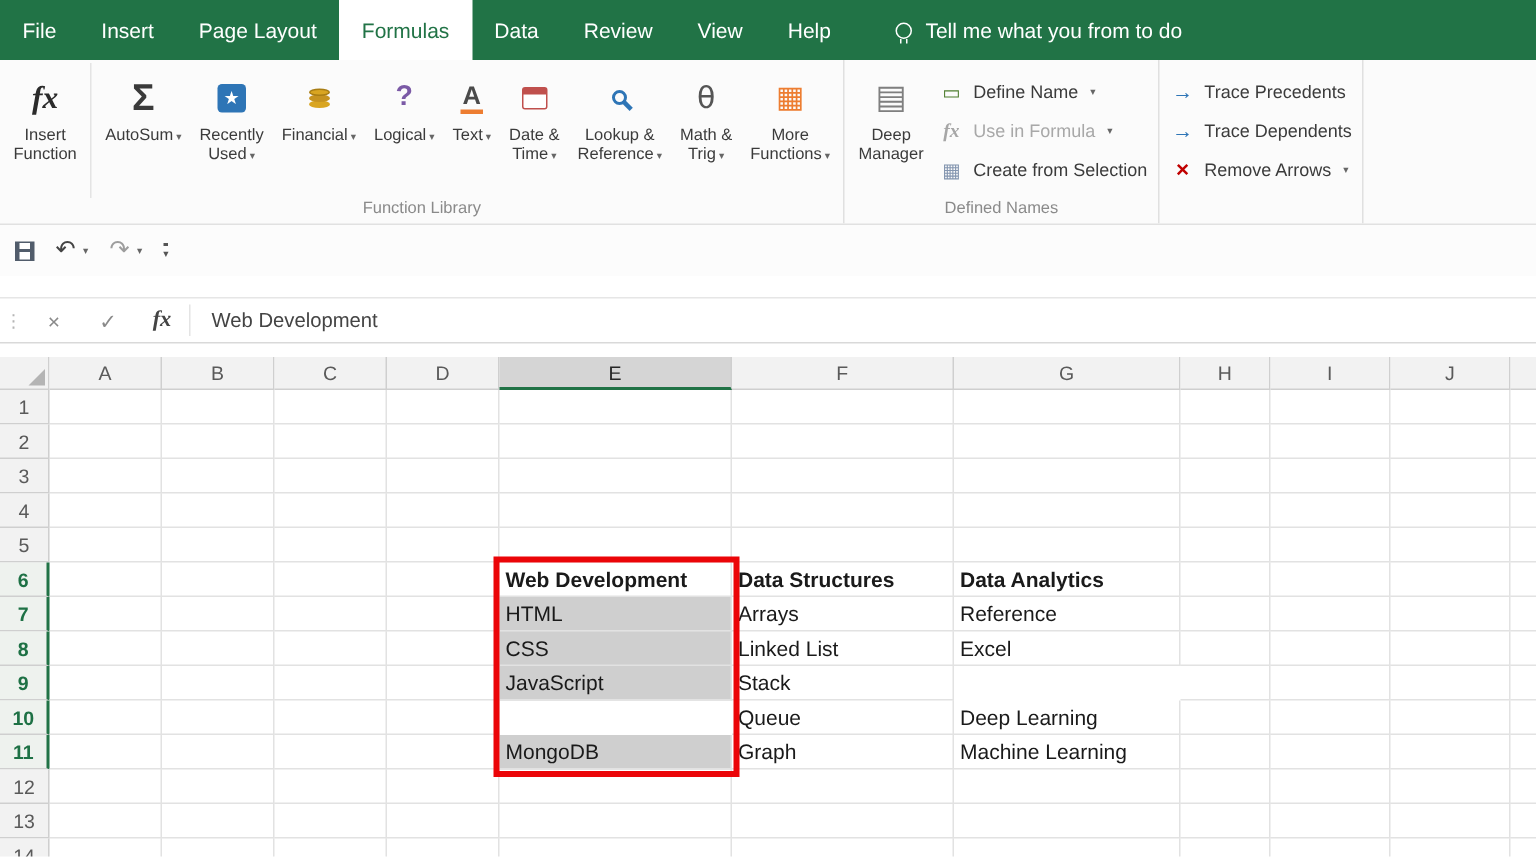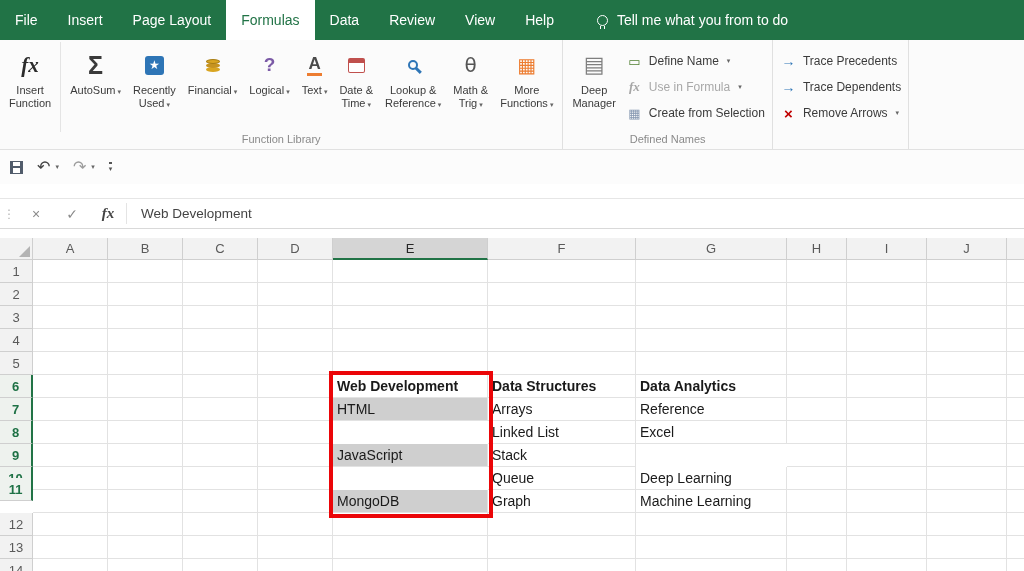--- a/index.html
+++ b/index.html
@@ -381,20 +381,21 @@
     <div class="cell" style="left: 636px; top: 160px; width: 151px; height: 23px;">Reference</div>
     <div class="cell" style="left: 787px; top: 160px; width: 60px; height: 23px;"></div>
     <div class="cell" style="left: 847px; top: 160px; width: 80px; height: 23px;"></div>
     <div class="cell" style="left: 927px; top: 160px; width: 80px; height: 23px;"></div>
     <div class="cell" style="left: 1007px; top: 160px; width: 80px; height: 23px;"></div>
     <div class="row-hdr sel" style="top: 183px; height: 23px;">8</div>
     <div class="cell" style="left: 33px; top: 183px; width: 75px; height: 23px;"></div>
     <div class="cell" style="left: 108px; top: 183px; width: 75px; height: 23px;"></div>
     <div class="cell" style="left: 183px; top: 183px; width: 75px; height: 23px;"></div>
     <div class="cell" style="left: 258px; top: 183px; width: 75px; height: 23px;"></div>
+    <div class="cell selfill" style="left: 333px; top: 183px; width: 155px; height: 23px;">CSS</div>
     <div class="cell" style="left: 488px; top: 183px; width: 148px; height: 23px;">Linked List</div>
     <div class="cell" style="left: 636px; top: 183px; width: 151px; height: 23px;">Excel</div>
     <div class="cell" style="left: 787px; top: 183px; width: 60px; height: 23px;"></div>
     <div class="cell" style="left: 847px; top: 183px; width: 80px; height: 23px;"></div>
     <div class="cell" style="left: 927px; top: 183px; width: 80px; height: 23px;"></div>
     <div class="cell" style="left: 1007px; top: 183px; width: 80px; height: 23px;"></div>
     <div class="row-hdr sel" style="top: 206px; height: 23px;">9</div>
     <div class="cell" style="left: 33px; top: 206px; width: 75px; height: 23px;"></div>
     <div class="cell" style="left: 108px; top: 206px; width: 75px; height: 23px;"></div>
     <div class="cell" style="left: 183px; top: 206px; width: 75px; height: 23px;"></div>
@@ -409,21 +410,21 @@
     <div class="cell" style="left: 33px; top: 229px; width: 75px; height: 23px;"></div>
     <div class="cell" style="left: 108px; top: 229px; width: 75px; height: 23px;"></div>
     <div class="cell" style="left: 183px; top: 229px; width: 75px; height: 23px;"></div>
     <div class="cell" style="left: 258px; top: 229px; width: 75px; height: 23px;"></div>
     <div class="cell" style="left: 488px; top: 229px; width: 148px; height: 23px;">Queue</div>
     <div class="cell" style="left: 636px; top: 229px; width: 151px; height: 23px;">Deep Learning</div>
     <div class="cell" style="left: 787px; top: 229px; width: 60px; height: 23px;"></div>
     <div class="cell" style="left: 847px; top: 229px; width: 80px; height: 23px;"></div>
     <div class="cell" style="left: 927px; top: 229px; width: 80px; height: 23px;"></div>
     <div class="cell" style="left: 1007px; top: 229px; width: 80px; height: 23px;"></div>
-    <div class="row-hdr sel" style="top: 240px; height: 23px;">11</div>
+    <div class="row-hdr sel" style="top: 252px; height: 23px;">11</div>
     <div class="cell" style="left: 33px; top: 252px; width: 75px; height: 23px;"></div>
     <div class="cell" style="left: 108px; top: 252px; width: 75px; height: 23px;"></div>
     <div class="cell" style="left: 183px; top: 252px; width: 75px; height: 23px;"></div>
     <div class="cell" style="left: 258px; top: 252px; width: 75px; height: 23px;"></div>
     <div class="cell selfill" style="left: 333px; top: 252px; width: 155px; height: 23px;">MongoDB</div>
     <div class="cell" style="left: 488px; top: 252px; width: 148px; height: 23px;">Graph</div>
     <div class="cell" style="left: 636px; top: 252px; width: 151px; height: 23px;">Machine Learning</div>
     <div class="cell" style="left: 787px; top: 252px; width: 60px; height: 23px;"></div>
     <div class="cell" style="left: 847px; top: 252px; width: 80px; height: 23px;"></div>
     <div class="cell" style="left: 927px; top: 252px; width: 80px; height: 23px;"></div>

